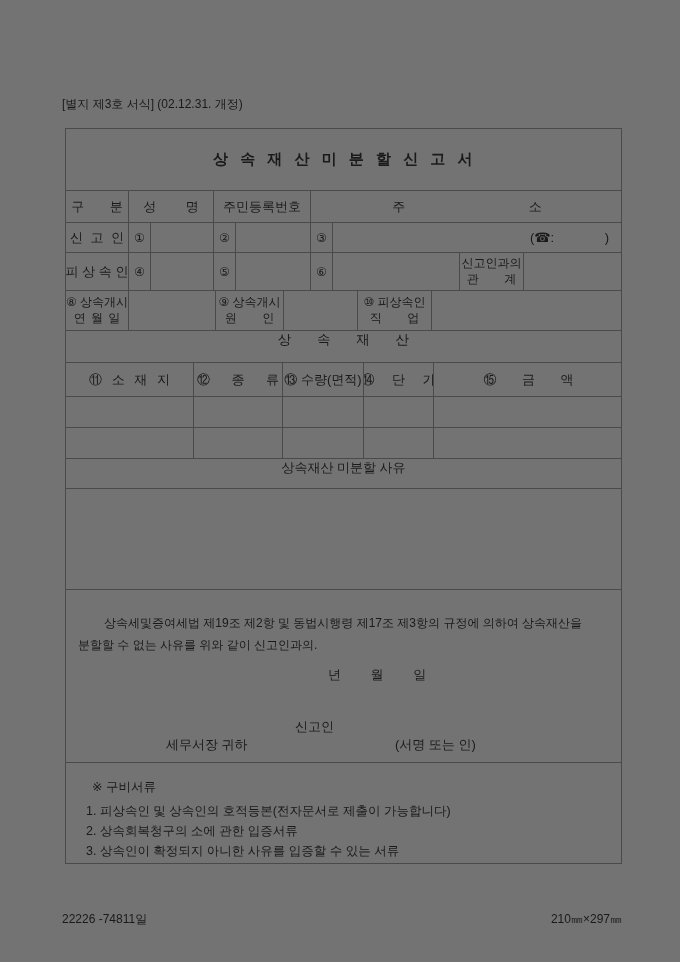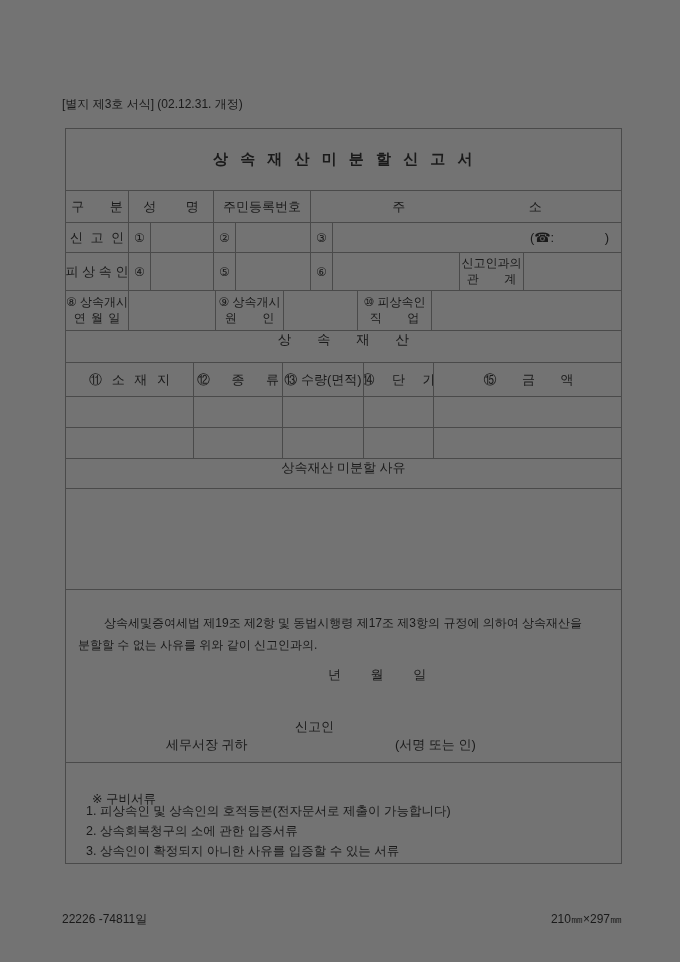--- a/index.html
+++ b/index.html
@@ -62,21 +62,21 @@
   .ws120{word-spacing:120px;}
   .decl-section{position:absolute;left:0;right:0;border-bottom:1px solid var(--bc);}
   .decl-p{position:absolute;left:12px;right:8px;top:22px;font-size:12px;line-height:22px;}
   .decl-line{white-space:pre;}
   .decl-line.indent{padding-left:26px;}
   .decl-date{position:absolute;left:262px;top:76px;white-space:pre;font-size:13px;}
   .decl-signer{position:absolute;left:200px;top:113px;white-space:pre;font-size:13px;}
   .decl-signnote{margin-left:100px;}
   .decl-recipient{position:absolute;left:100px;top:146px;white-space:pre;font-size:13px;}
   .docs-section{position:absolute;left:0;right:0;font-size:12.5px;}
-  .docs-title{position:absolute;left:26px;top:28px;white-space:pre;}
+  .docs-title{position:absolute;left:26px;top:16px;white-space:pre;}
   .docs-item{position:absolute;left:20px;white-space:pre;}
   .footer-left{position:absolute;left:62px;top:869px;font-size:12px;line-height:20px;white-space:pre;}
   .footer-right{position:absolute;right:58px;top:869px;font-size:12px;line-height:20px;text-align:right;white-space:pre;}
 </style>
 </head>
 <body>
 
 <div class="sheet">
 
   <div class="top-label">[별지 제3호 서식] (02.12.31. 개정)</div>

